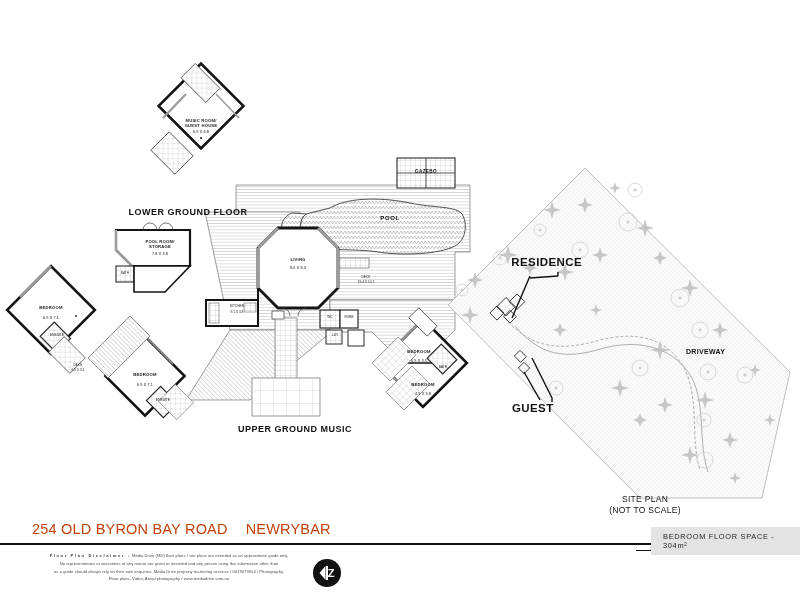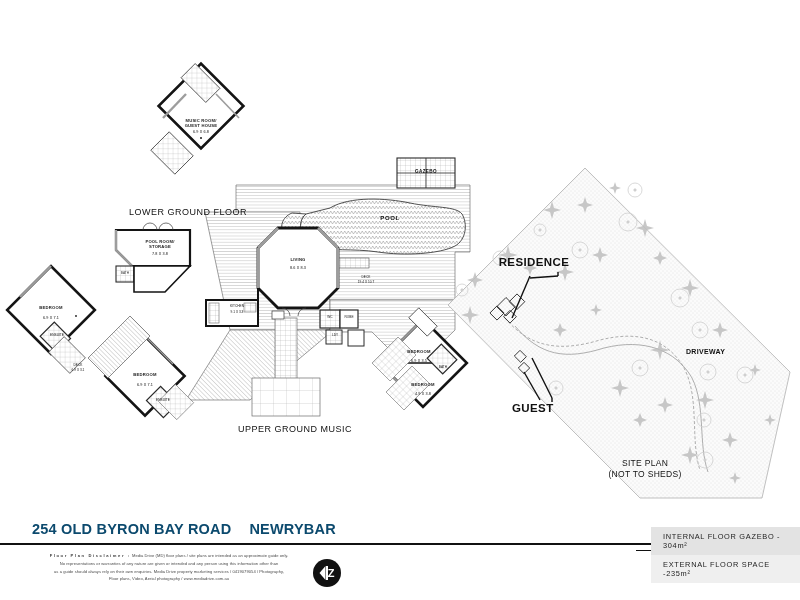--- a/index.html
+++ b/index.html
@@ -6,28 +6,28 @@
   body{
     width:800px;height:600px;background:#ffffff;
     font-family:"Liberation Sans", sans-serif;
     color:#111;overflow:hidden;position:relative;
   }
   #plan{position:absolute;inset:0;}
   .lbl{position:absolute;text-align:center;line-height:1.15;white-space:pre-line;}
   .room-lbl{font-size:4.2px;letter-spacing:.2px;color:#1a1a1a;font-weight:600;}
   .room-dim{font-size:3.8px;letter-spacing:.1px;}
   .tiny{font-size:3.2px;}
-  .floor-title{font-size:9px;letter-spacing:.5px;color:#111;font-weight:400;}
+  .floor-title{font-size:9px;letter-spacing:.5px;color:#111;font-weight:700;}
   .site-lbl{font-size:11.5px;letter-spacing:.4px;font-weight:600;}
   .site-small{font-size:7px;letter-spacing:.3px;font-weight:600;}
-  .site-plan-cap{font-size:8.5px;letter-spacing:.3px;text-align:center;line-height:1.35;}
+  .site-plan-cap{font-size:8.5px;letter-spacing:.3px;text-align:center;line-height:1.35;margin-top:36px;}
   .pool-lbl{font-size:6px;letter-spacing:.6px;font-weight:600;}
   
   #footer-rule{position:absolute;left:0;top:543px;width:800px;height:1.5px;background:#111;}
-  #addr{position:absolute;left:32px;top:521px;font-size:14.5px;font-weight:700;letter-spacing:.2px;color:#0c4a6e;}
+  #addr{position:absolute;left:32px;top:521px;font-size:14.5px;font-weight:400;letter-spacing:.2px;color:#c2410c;}
   #addr .suburb{padding-left:18px;}
   #disc{position:absolute;left:24px;top:552px;width:290px;text-align:center;color:#4b4b4b;}
   #disc .d1{font-size:4.1px;letter-spacing:.05px;line-height:1.9;}
   #disc .dh{letter-spacing:1.6px;font-weight:700;color:#3a3a3a;}
   #logo{position:absolute;left:312px;top:558px;width:30px;height:30px;}
   
   #areas{position:absolute;left:651px;top:527px;width:149px;}
   #areas .hdr{background:#808080;color:#fff;font-size:7.4px;font-weight:700;letter-spacing:1.3px;padding:4.5px 0 4.5px 12px;}
   #areas .row{background:#e3e3e3;color:#1c1c1c;font-size:7.4px;letter-spacing:.7px;padding:5px 0 5px 12px;}
   #areas .row.alt{background:#efefef;}
@@ -376,25 +376,25 @@
 
 <div class="lbl tiny" style="left:352px;top:276px;width:28px;">DECK</div>
 <div class="lbl tiny" style="left:348px;top:281px;width:36px;">19.4 X 10.7</div>
 
 <div class="lbl pool-lbl" style="left:370px;top:215px;width:40px;">POOL</div>
 <div class="lbl" style="left:402px;top:169px;width:48px;font-size:4.6px;letter-spacing:.4px;font-weight:600;">GAZEBO</div>
 
 <div class="lbl floor-title" style="left:108px;top:207px;width:160px;">LOWER GROUND FLOOR</div>
 <div class="lbl floor-title" style="left:215px;top:424px;width:160px;">UPPER GROUND MUSIC</div>
 
-<div class="lbl site-lbl" style="left:486px;top:256px;width:96px;text-align:center;">RESIDENCE</div>
+<div class="lbl site-lbl" style="left:486px;top:256px;width:96px;text-align:right;">RESIDENCE</div>
 <div class="lbl site-lbl" style="left:512px;top:402px;width:90px;text-align:left;">GUEST</div>
 <div class="lbl site-small" style="left:686px;top:348px;width:70px;text-align:left;">DRIVEWAY</div>
 <div class="lbl site-plan-cap" style="left:575px;top:458px;width:140px;">SITE PLAN</div>
-<div class="lbl site-plan-cap" style="left:575px;top:469px;width:140px;">(NOT TO SHEDS)</div>
+<div class="lbl site-plan-cap" style="left:575px;top:469px;width:140px;">(NOT TO SCALE)</div>
 </div>
 
 <div id="footer-rule"></div>
 
 <div id="addr">
   <span>254 OLD BYRON BAY ROAD</span><span class="suburb">NEWRYBAR</span>
 </div>
 
 <div id="disc">
   <div class="d1"><span class="dh">Floor Plan Disclaimer :</span> <span>Media Drive (MD) floor plans / site plans are intended as an approximate guide only.</span></div>
@@ -407,15 +407,14 @@
   <svg width="30" height="30" viewBox="0 0 30 30">
     <circle cx="15" cy="15" r="14" fill="#111"></circle>
     <path d="M13.5 8 L7.5 15 L13.5 22 Z" fill="#ffffff"></path>
     <rect x="14" y="8" width="2" height="14" fill="#ffffff"></rect>
     <text x="19" y="19" font-family="Liberation Sans, sans-serif" font-size="11" font-weight="700" fill="#ffffff" text-anchor="middle">Z</text>
   </svg>
 </div>
 
 <div id="areas-tick"></div>
 <div id="areas">
-  <div class="row">INTERNAL FLOOR GAZEBO - 304m²</div>
-  <div class="row alt">EXTERNAL FLOOR SPACE -235m²</div>
+  <div class="row">BEDROOM FLOOR SPACE - 304m²</div>
 </div>
 
 </body></html>

